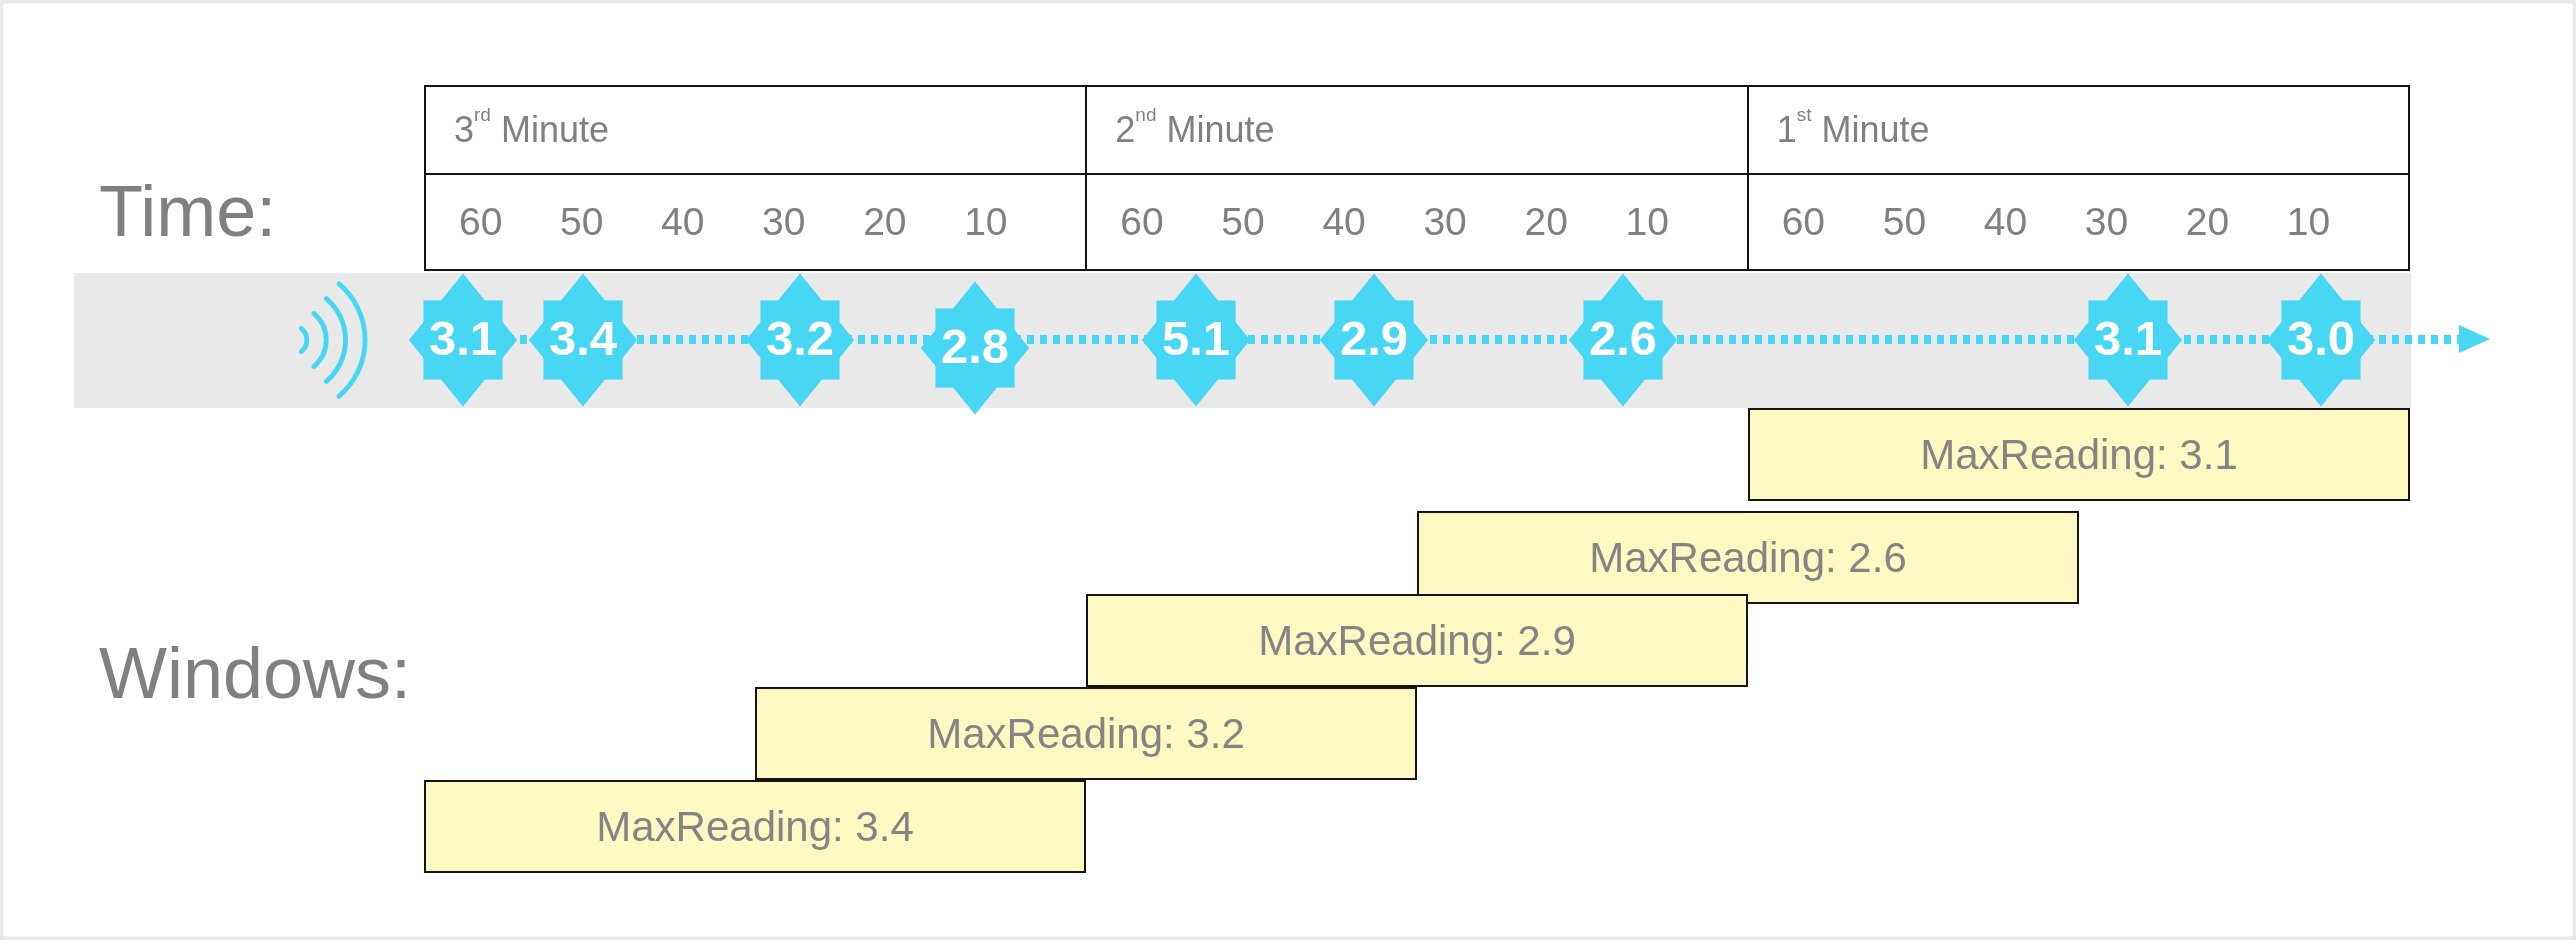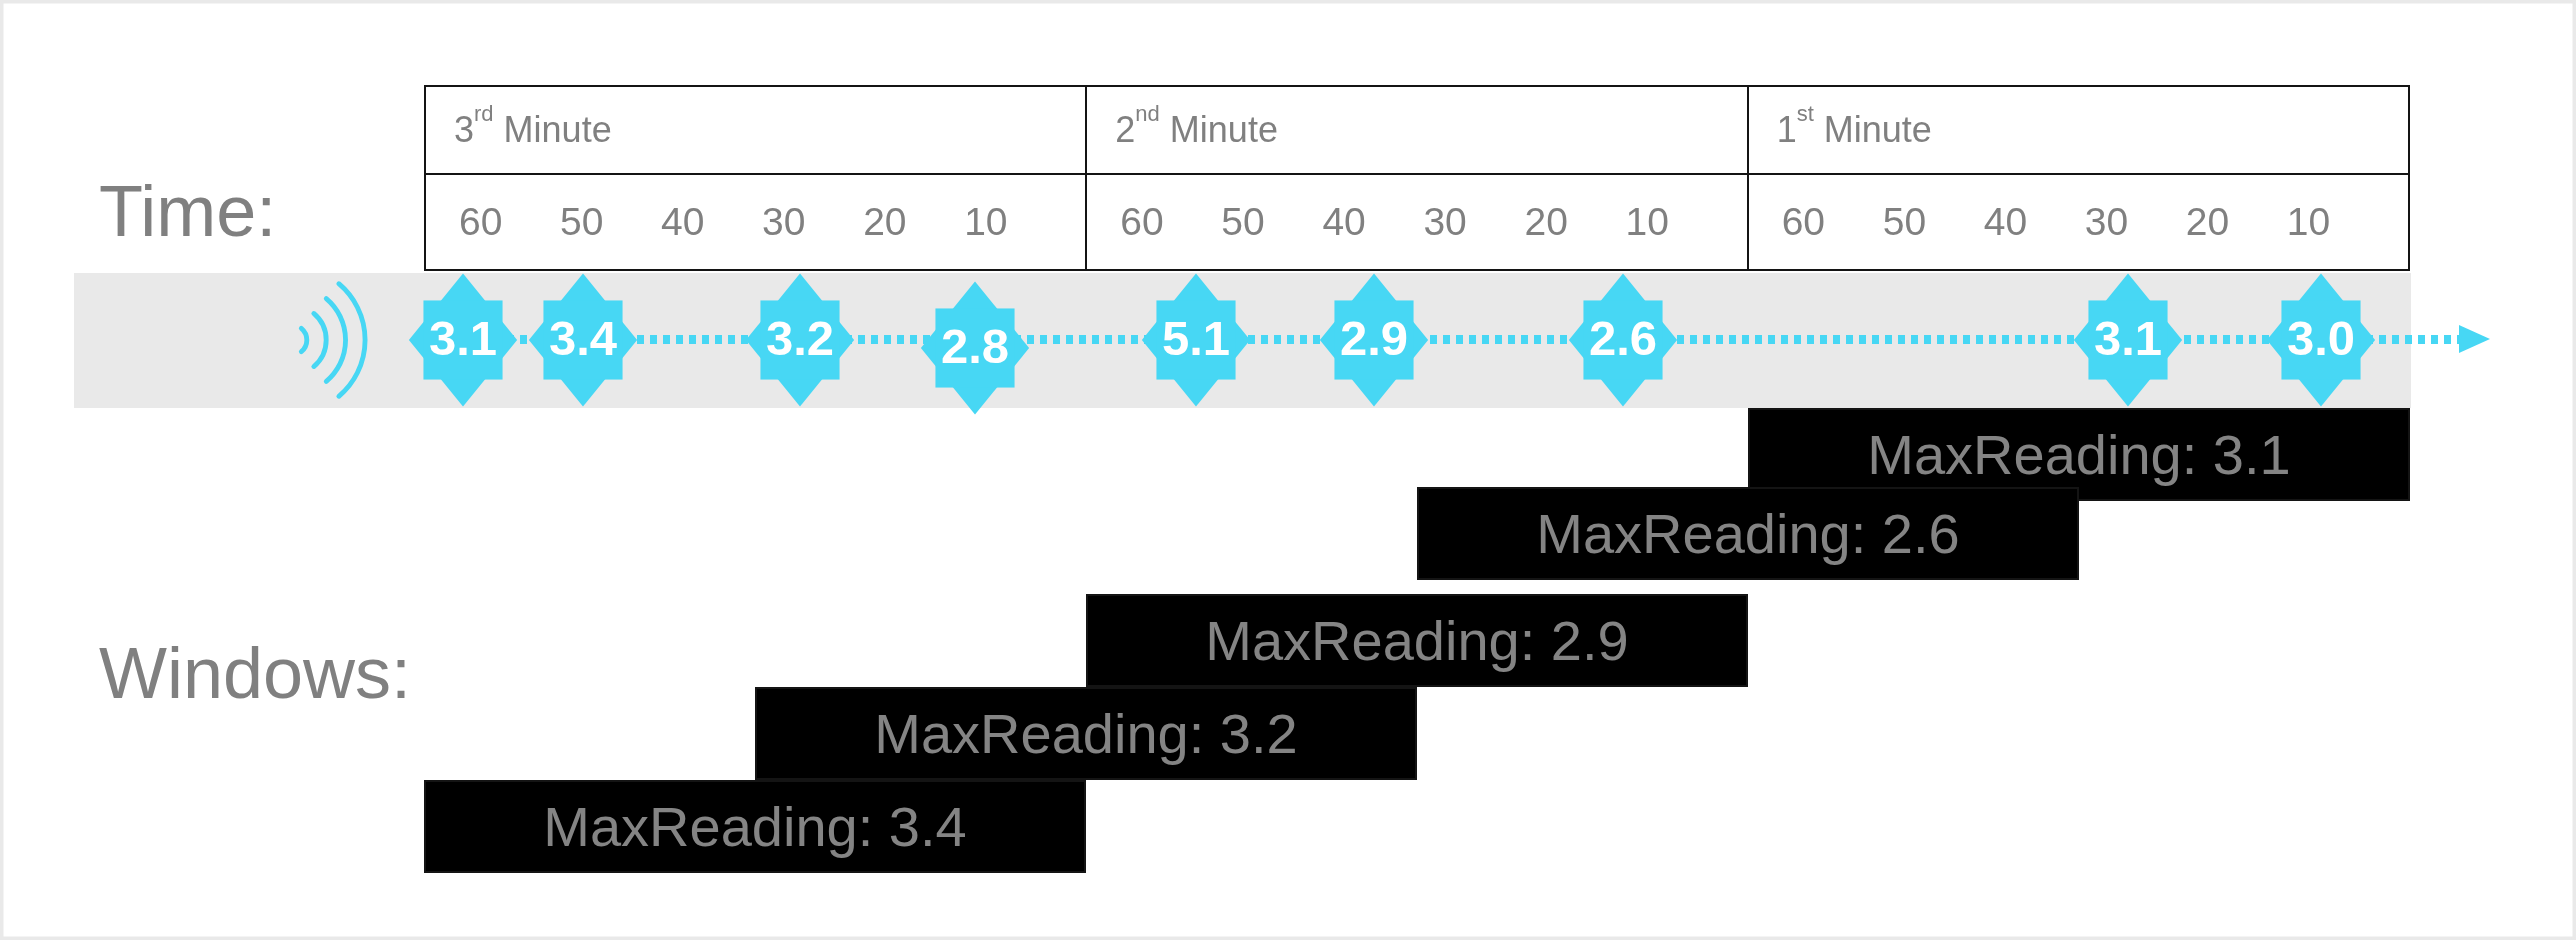--- a/index.html
+++ b/index.html
@@ -38,21 +38,21 @@
   .minute-col:last-child{border-right:none;}
   .minute-head{
     height:88px;
     display:flex;align-items:center;
     padding-left:28px;
     border-bottom:2.8px solid #141414;
     box-sizing:border-box;
     color:#808080;font-size:36px;
     white-space:nowrap;
   }
-  .minute-head sup{font-size:22px;line-height:0;vertical-align:21px;}
+  .minute-head sup{font-size:19px;line-height:0;vertical-align:21px;}
   .tick-row{
     flex:1 1 auto;
     display:flex;align-items:center;
     padding-right:49px;padding-left:4.2px;
     box-sizing:border-box;
     border-radius:8px;
   }
   .tick{
     flex:1 1 0;
     text-align:center;
@@ -93,25 +93,25 @@
     position:absolute;inset:0;
     display:flex;align-items:center;justify-content:center;
     color:#ffffff;font-size:49px;font-weight:bold;
     padding-bottom:4.2px;box-sizing:border-box;
   }
   
   #windows-label{left:99px;top:616px;}
   .window-box{
     position:absolute;
     width:662px;height:93px;
-    background:#000000;
+    background:#fef9c3;
     border:2.8px solid #141414;
     box-sizing:border-box;
     display:flex;align-items:center;justify-content:center;
-    color:#848484;font-size:56px;
+    color:#848484;font-size:42px;
     white-space:nowrap;
     z-index:2;
   }
   #time-label{left:99px;top:154px;}
 </style>
 </head>
 <body>
 
 <div id="canvas">
 
@@ -245,21 +245,21 @@
         <polygon points="85,2 163,98 85,194 7,98" fill="#47d7f4"></polygon>
         <rect x="28" y="41" width="114" height="114" fill="#47d7f4"></rect>
       </svg>
       <span class="star-value">3.0</span>
     </div>
 
     <div class="window-box" style="left: 1748px; top: 408px;">
       <span>MaxReading: 3.1</span>
     </div>
 
-    <div class="window-box" style="left: 1417px; top: 487px;">
+    <div class="window-box" style="left: 1417px; top: 511px;">
       <span>MaxReading: 2.6</span>
     </div>
 
     <div class="window-box" style="left: 1086px; top: 594px;">
       <span>MaxReading: 2.9</span>
     </div>
 
     <div class="window-box" style="left: 755px; top: 687px;">
       <span>MaxReading: 3.2</span>
     </div>

